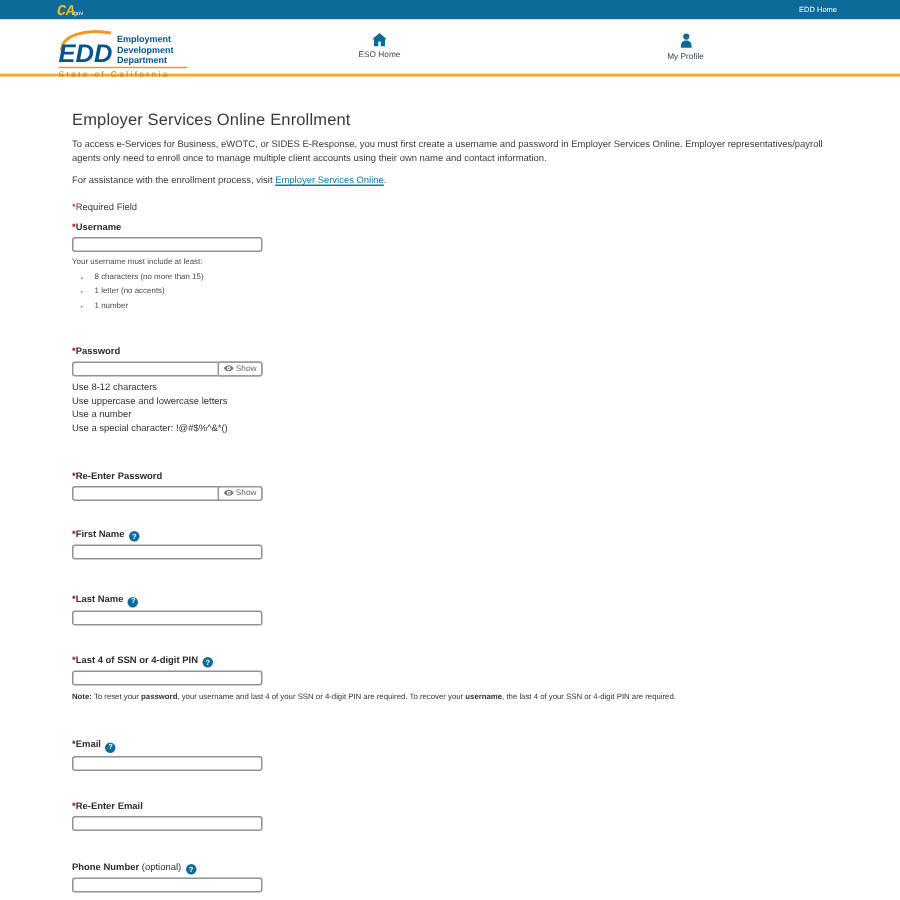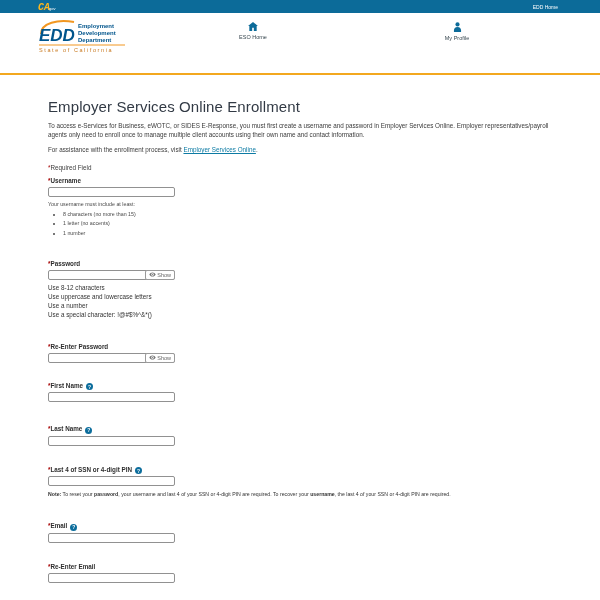--- a/index.html
+++ b/index.html
@@ -19,35 +19,35 @@
   }
   .ca-logo { line-height:13px; cursor:pointer; }
   .ca-logo .ca {
     font-family:Liberation Mono, monospace; font-style:italic; font-weight:bold;
     color:#FDB81E; font-size:10px;
   }
   .ca-logo .gov { color:#fff; font-size:4px; margin-left:-1px; }
   .edd-home { color:#fff; font-size:5px; text-decoration:none; cursor:pointer; }
 
   
-  header { height:60px; position:relative; background:#fff; }
+  header { height:36px; position:relative; background:#fff; }
   .edd-logo { position:absolute; left:38px; top:5px; cursor:pointer; }
   .nav-item {
     position:absolute; top:9px; width:70px;
     display:flex; flex-direction:column; align-items:center; gap:3px;
     cursor:pointer;
   }
   .nav-item .nav-label { font-size:5.5px; color:#37474f; }
   .nav-eso { left:218px; }
   .nav-profile { left:422px; }
   .gold-rule { height:2px; background:#f3a81f; width:600px; }
 
   
   main { padding:0 48px; }
-  h1 { font-size:15px; font-weight:400; color:#323a45; margin:23px 0 0 0; letter-spacing:0.1px; }
+  h1 { font-size:11px; font-weight:400; color:#323a45; margin:23px 0 0 0; letter-spacing:0.1px; }
   .intro { font-size:6.3px; line-height:1.5; color:#3b3b3b; margin:6px 0 0 0; }
   .assist { font-size:6.3px; color:#3b3b3b; margin:6px 0 0 0; }
   .inline-link { color:#0d7ba4; text-decoration:underline; cursor:pointer; }
   .required-note { font-size:6.3px; color:#3b3b3b; margin:11px 0 0 0; }
   .req { color:#a60000; }
 
   
   .form-label {
     display:block; font-size:6.3px; line-height:8px; font-weight:bold;
     color:#2e2e2e; margin-bottom:2px;

